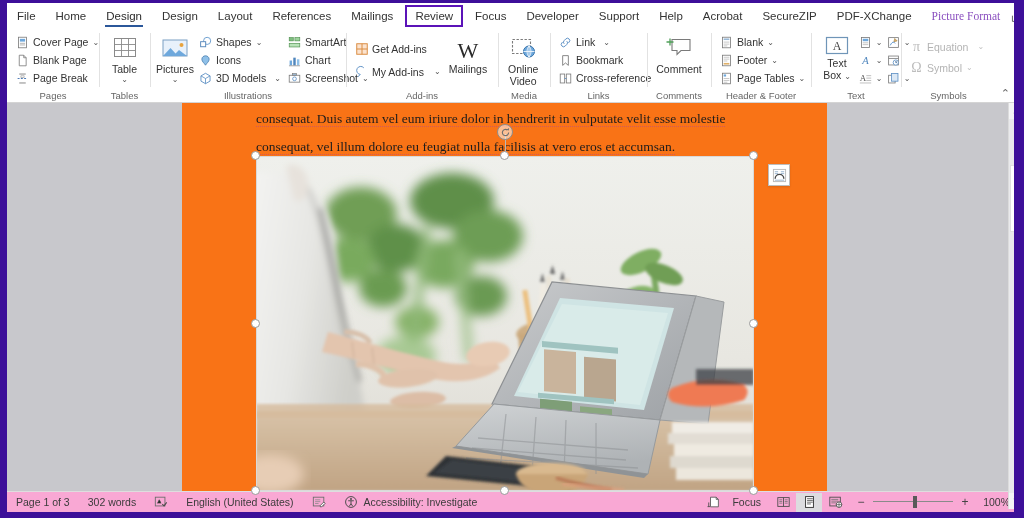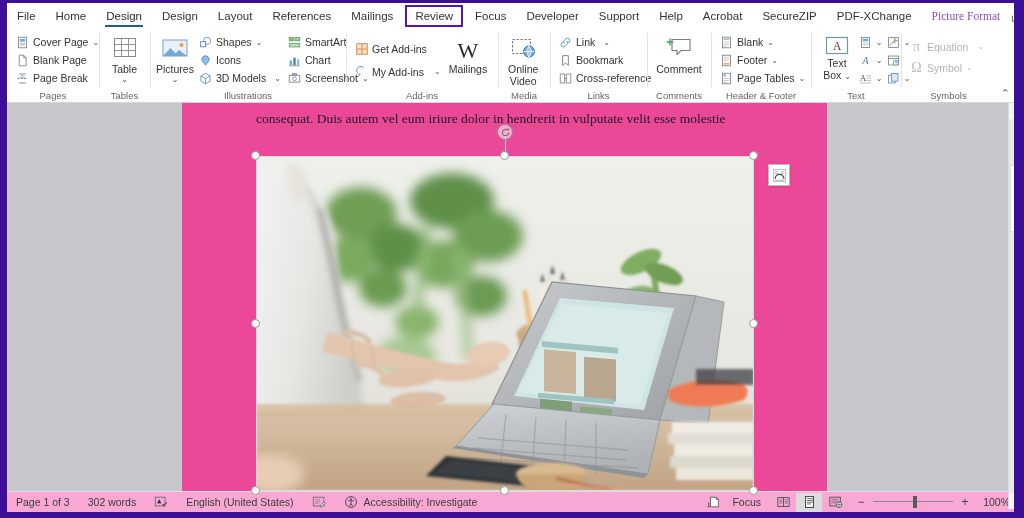--- a/index.html
+++ b/index.html
@@ -87,21 +87,21 @@
   .ribbon-collapse {
     position:absolute; right:4px; bottom:2px; font-size:11px; color:#666; cursor:default;
   }
 
   
   .canvas {
     position:absolute; left:7px; top:103px; width:1007px; height:406px;
     background:#c8c8cc; overflow:hidden;
   }
   .page {
-    position:absolute; left:175px; top:0; width:645px; height:406px; background:#ec4899;
+    position:absolute; left:175px; top:0; width:645px; height:406px; background:#f97316;
   }
   .doc-text {
     position:absolute; left:74px; top:2px; width:500px;
     font-family:"Liberation Serif", serif; font-size:13.5px; color:#1c1c1c;
     line-height:28px;
   }
   .doc-text .sp { border-bottom:1px dotted #d05a5a; }
 
   
   .pic-wrap { position:absolute; left:74px; top:53px; width:498px; height:335px; }
@@ -561,20 +561,23 @@
 
     <div class="ribbon-collapse">⌃</div>
   </div>
 
   <div class="canvas">
     <div class="page">
 
       <div class="doc-text">
         <div>
           <span class="sp">consequat. Duis autem vel eum iriure dolor in hendrerit in vulputate velit esse molestie</span>
+        </div>
+        <div>
+          <span class="sp">consequat, vel illum dolore eu feugiat nulla facilisis at vero eros et accumsan.</span>
         </div>
       </div>
 
       <div class="pic-wrap">
         <div class="pic">
           <svg width="498" height="335" viewBox="0 0 498 335" preserveAspectRatio="none">
             <defs>
               <linearGradient id="bgWall" x1="0" y1="0" x2="0" y2="1">
                 <stop offset="0%" stop-color="#eff0ec"></stop>
                   <stop offset="60%" stop-color="#e8e7e1"></stop>

